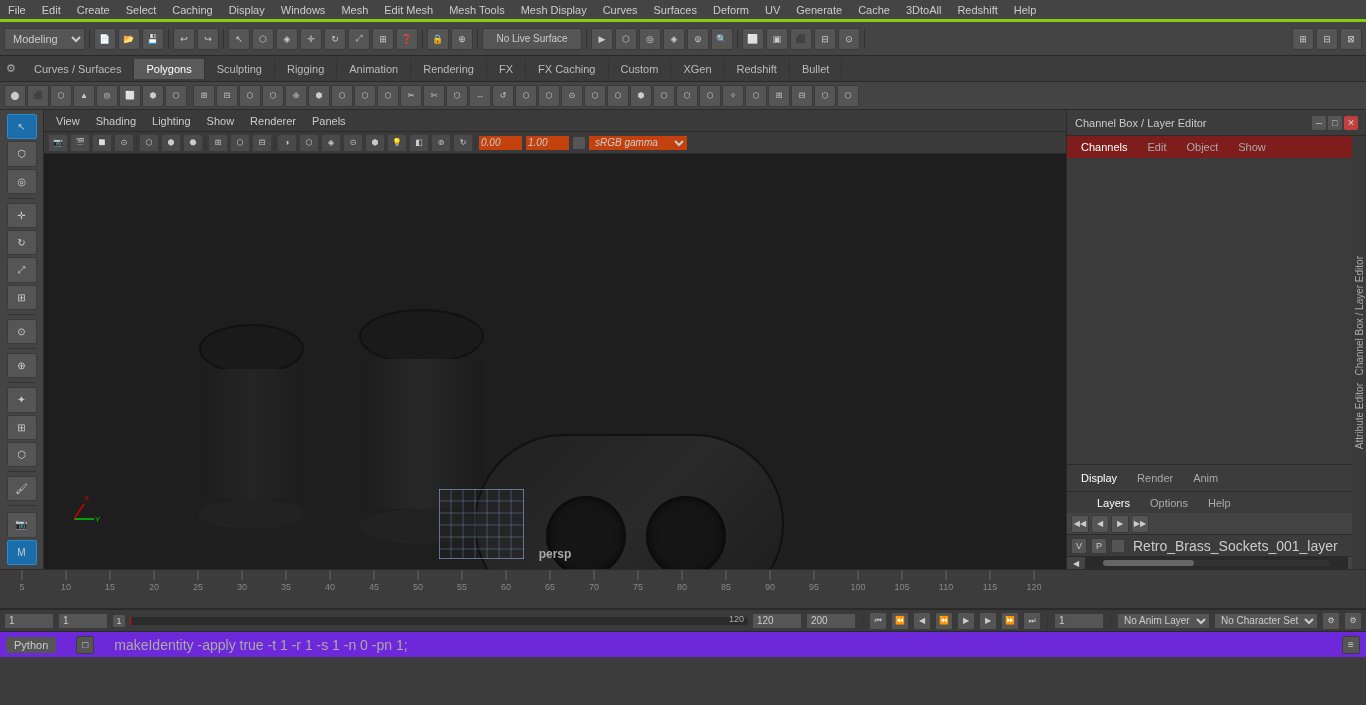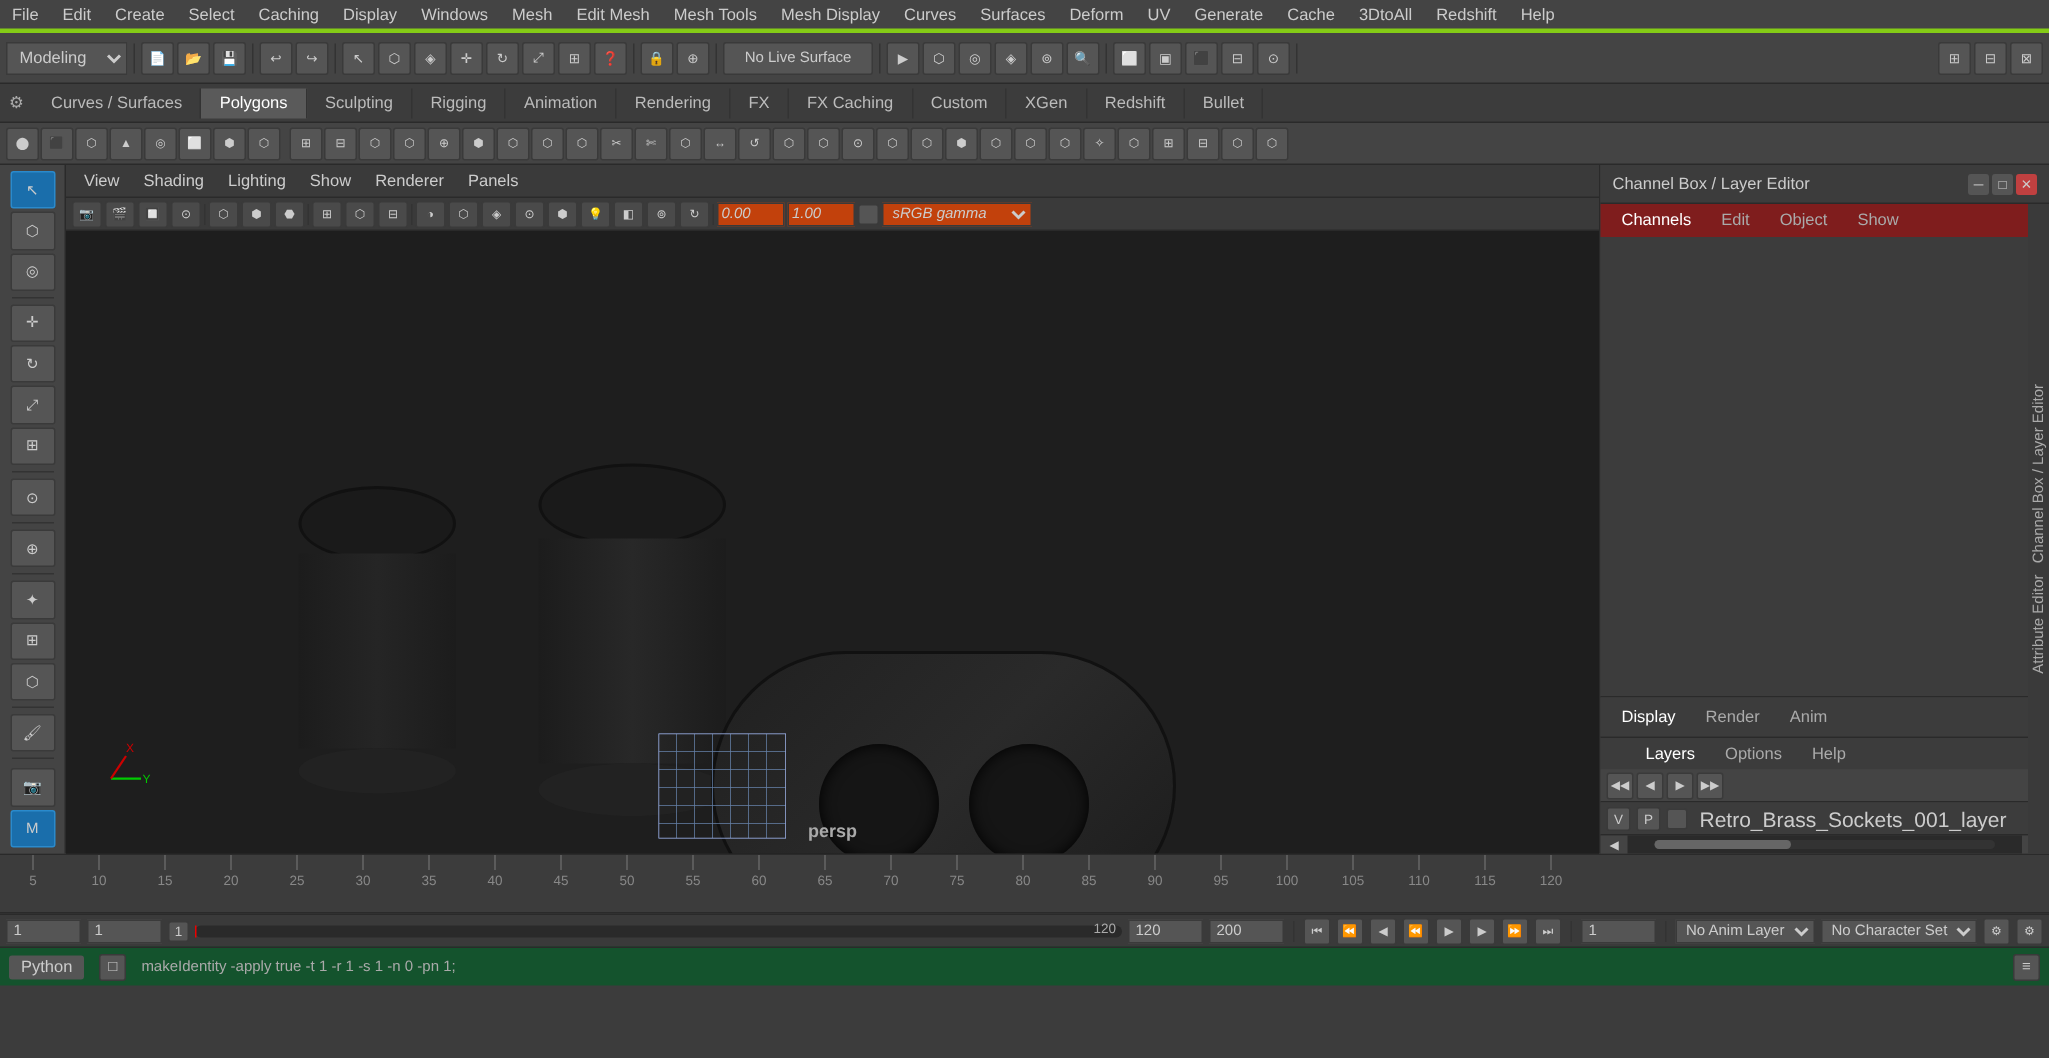--- a/index.html
+++ b/index.html
@@ -83,23 +83,23 @@
     #layers-scroll { height: 12px; background: #2a2a2a; display: flex; align-items: center; }
     .scroll-track { flex: 1; height: 6px; background: #333; margin: 0 18px; border-radius: 3px; }
     .scroll-thumb { width: 40%; height: 6px; background: #666; border-radius: 3px; }
     .scroll-arrow { width: 18px; height: 12px; background: #444; display: flex; align-items: center; justify-content: center; font-size: 8px; cursor: pointer; }
 
     
     #timeline { height: 40px; background: #3a3a3a; border-top: 1px solid #2a2a2a; display: flex; flex-direction: column; }
     #timeline-ruler { flex: 1; background: #3c3c3c; position: relative; overflow: hidden; border-bottom: 1px solid #2a2a2a; }
 
     
-    #status-bar { height: 26px; background: #14532d; border-top: 1px solid #2a2a2a; display: flex; align-items: center; padding: 0 6px; gap: 10px; }
+    #status-bar { height: 26px; background: #6d28d9; border-top: 1px solid #2a2a2a; display: flex; align-items: center; padding: 0 6px; gap: 20px; }
     #python-label { padding: 2px 8px; background: #555; border-radius: 2px; font-size: 11px; color: #ccc; cursor: pointer; }
-    #cmd-line { flex: 1; font-size: 10px; color: #aaa; }
+    #cmd-line { flex: 1; font-size: 14px; color: #aaa; }
 
     
     #bottom-bar { height: 22px; background: #3a3a3a; border-top: 1px solid #2a2a2a; display: flex; align-items: center; padding: 0 4px; gap: 4px; }
     .bb-field { height: 16px; background: #555; border: 1px solid #3a3a3a; color: #ccc; font-size: 10px; padding: 0 4px; width: 50px; }
     .bb-sep { width: 1px; height: 14px; background: #333; margin: 0 2px; }
     .bb-dropdown { height: 16px; background: #555; border: 1px solid #3a3a3a; color: #ccc; font-size: 10px; padding: 0 2px; }
 
     
     #vp-toolbar { display: flex; align-items: center; height: 22px; background: #3a3a3a; padding: 0 4px; gap: 2px; border-bottom: 1px solid #2a2a2a; }
     .vp-tb-btn { width: 20px; height: 18px; background: #4a4a4a; border: 1px solid #3a3a3a; border-radius: 2px; cursor: pointer; display: flex; align-items: center; justify-content: center; font-size: 8px; color: #ccc; }

